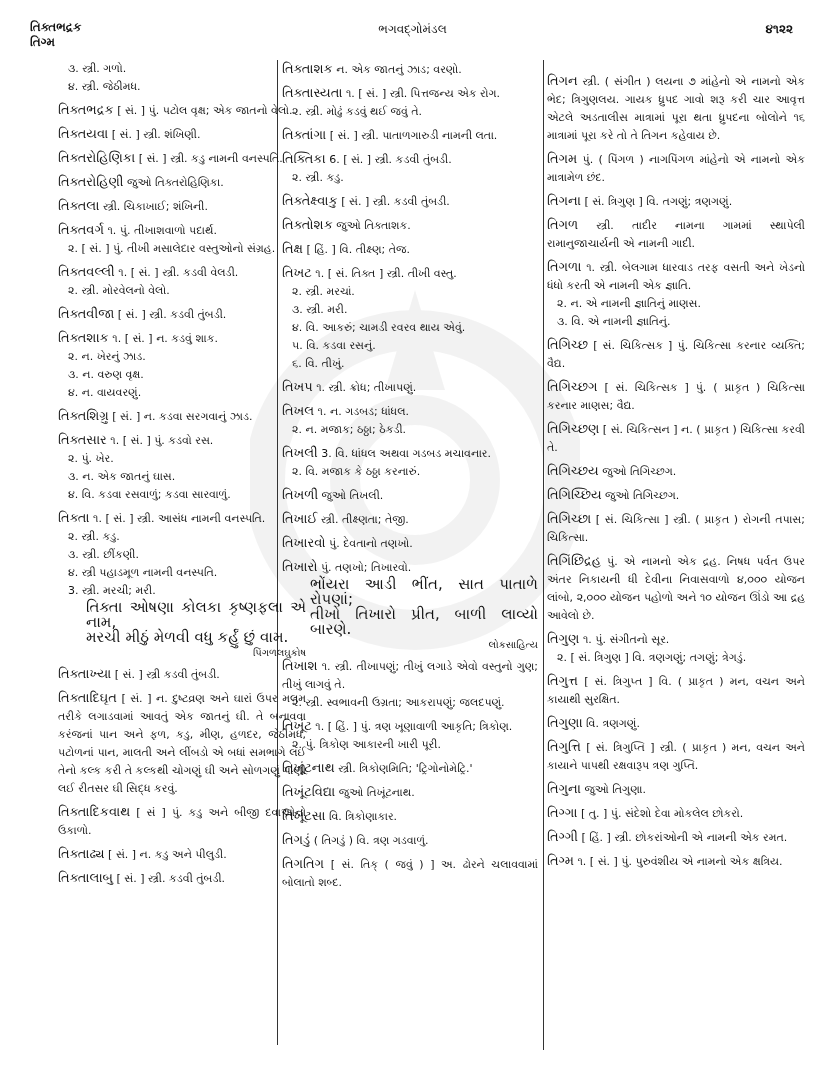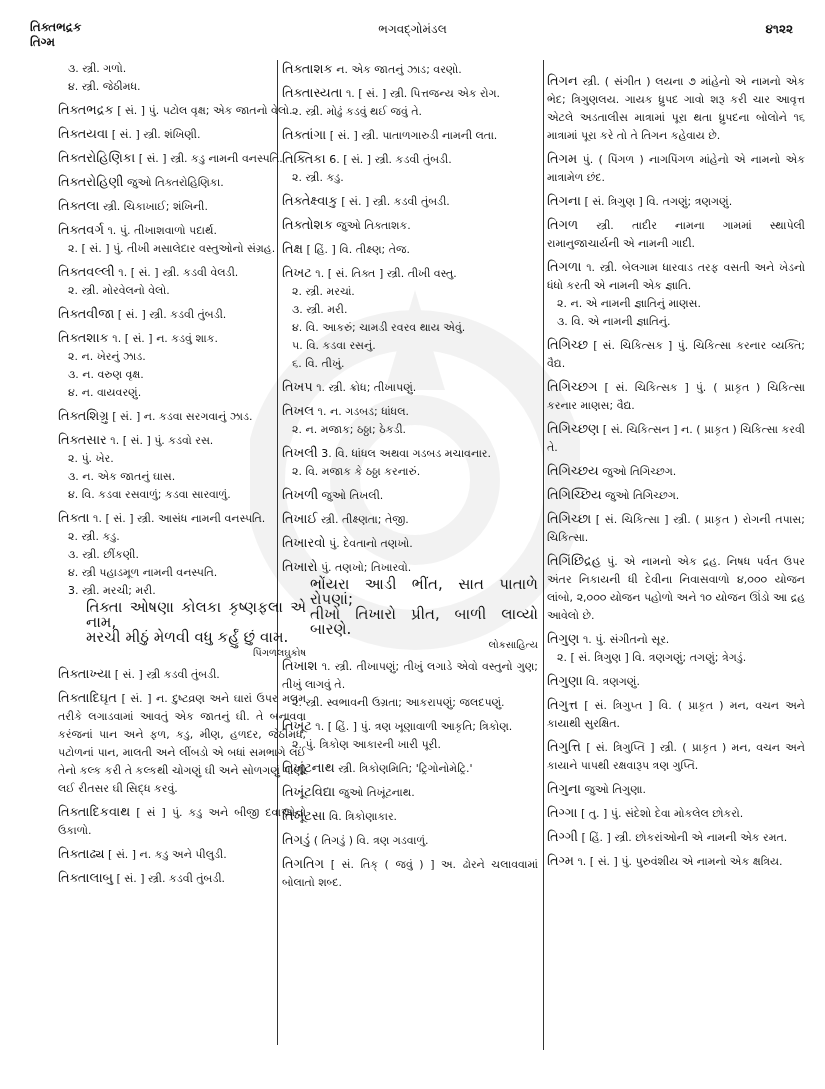--- a/index.html
+++ b/index.html
@@ -247,26 +247,26 @@
       <div><span class="hw">તિગિચ્છા</span> <span>[ સં. ચિકિત્સા ] સ્ત્રી. ( પ્રાકૃત ) રોગની તપાસ; ચિકિત્સા.</span></div>
     </div>
     <div class="entry">
       <div><span class="hw">તિગિંછિદ્રહ</span> <span>પું. એ નામનો એક દ્રહ. નિષધ પર્વત ઉપર અંતર નિકાયની ધી દેવીના નિવાસવાળો ૪,૦૦૦ યોજન લાંબો, ૨,૦૦૦ યોજન પહોળો અને ૧૦ યોજન ઊંડો આ દ્રહ આવેલો છે.</span></div>
     </div>
     <div class="entry">
       <div><span class="hw">તિગુણ</span> <span>૧. પું. સંગીતનો સૂર.</span></div>
       <div class="sense"><span>૨. [ સં. ત્રિગુણ ] વિ. ત્રણગણું; તગણું; ત્રેગડું.</span></div>
     </div>
     <div class="entry">
+      <div><span class="hw">તિગુત્ત</span> <span>[ સં. ત્રિગુપ્ત ] વિ. ( પ્રાકૃત ) મન, વચન અને કાયાથી સુરક્ષિત.</span></div>
+    </div>
+    <div class="entry">
       <div><span class="hw">તિગુણા</span> <span>વિ. ત્રણગણું.</span></div>
     </div>
     <div class="entry">
-      <div><span class="hw">તિગુત્ત</span> <span>[ સં. ત્રિગુપ્ત ] વિ. ( પ્રાકૃત ) મન, વચન અને કાયાથી સુરક્ષિત.</span></div>
-    </div>
-    <div class="entry">
       <div><span class="hw">તિગુત્તિ</span> <span>[ સં. ત્રિગુપ્તિ ] સ્ત્રી. ( પ્રાકૃત ) મન, વચન અને કાયાને પાપથી રક્ષવારૂપ ત્રણ ગુપ્તિ.</span></div>
     </div>
     <div class="entry">
       <div><span class="hw">તિગુના</span> <span>જુઓ તિગુણા.</span></div>
     </div>
     <div class="entry">
       <div><span class="hw">તિગ્ગા</span> <span>[ તુ. ] પું. સંદેશો દેવા મોકલેલ છોકરો.</span></div>
     </div>
     <div class="entry">
       <div><span class="hw">તિગ્ગી</span> <span>[ હિં. ] સ્ત્રી. છોકરાંઓની એ નામની એક રમત.</span></div>

